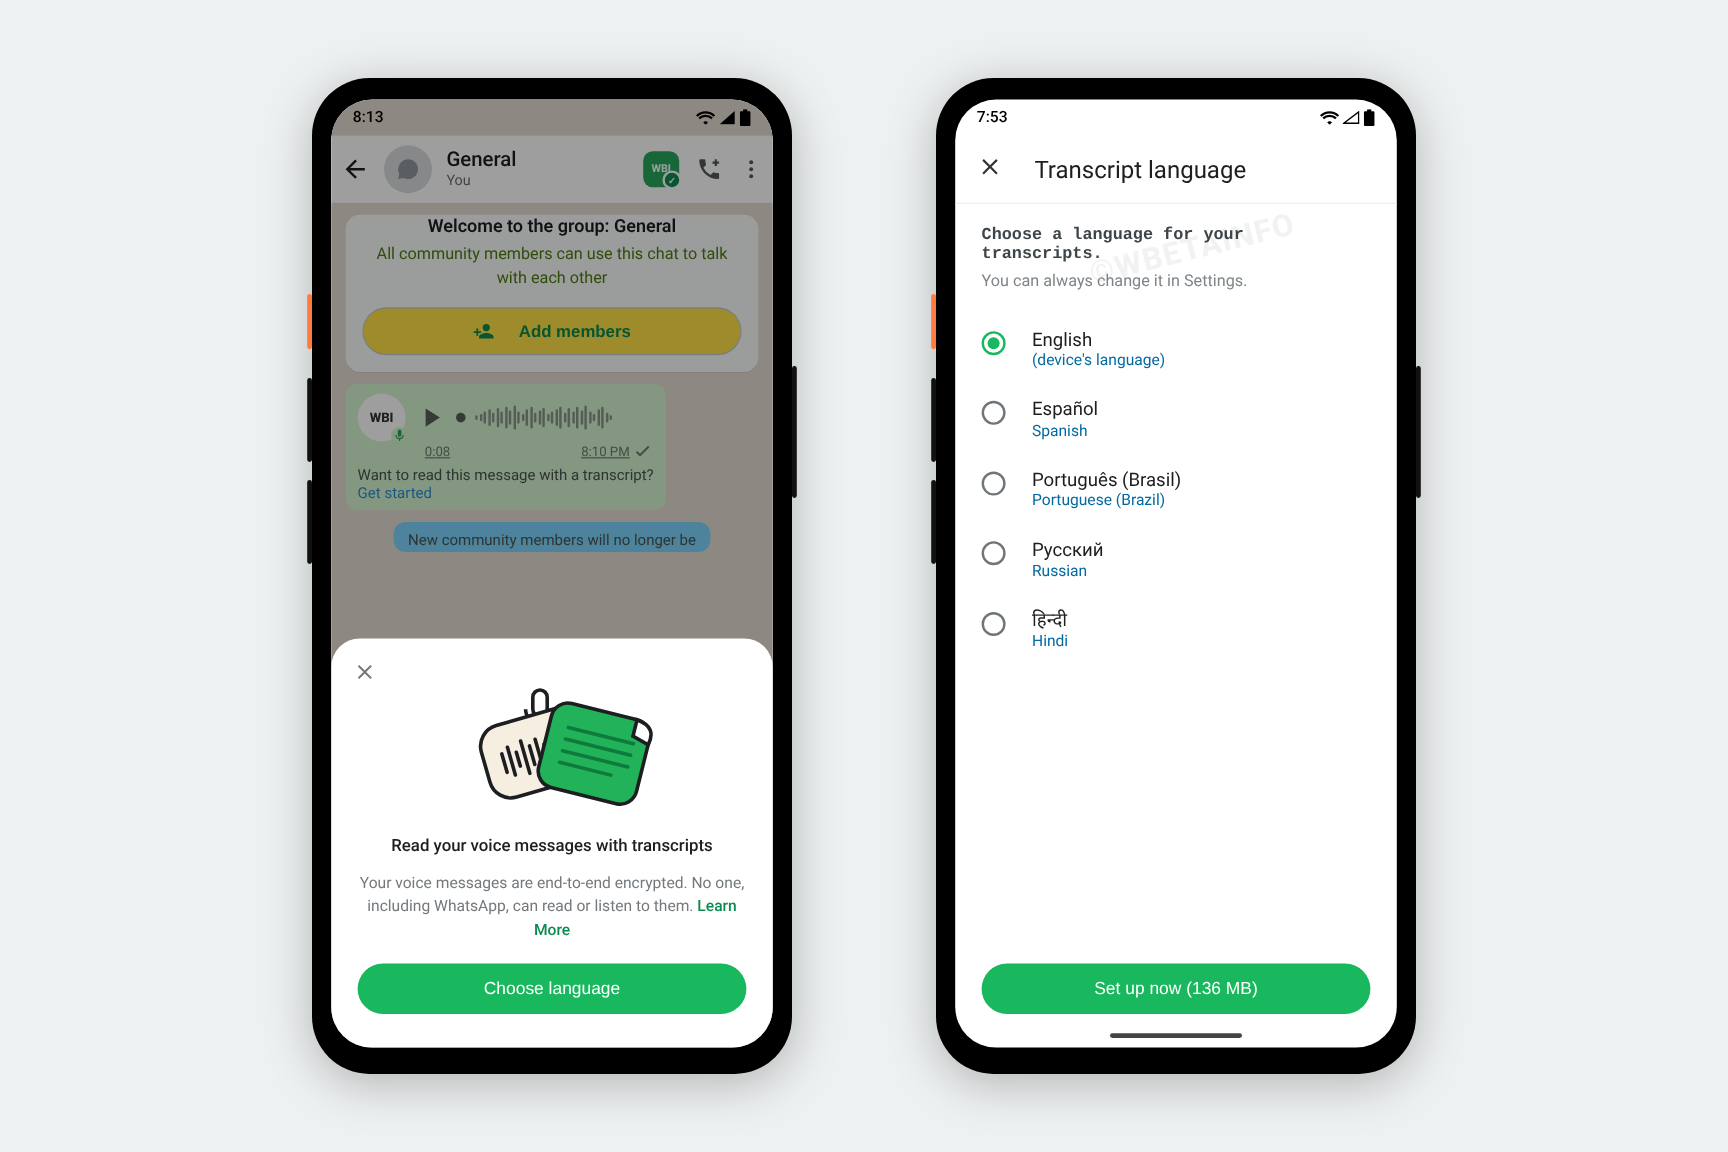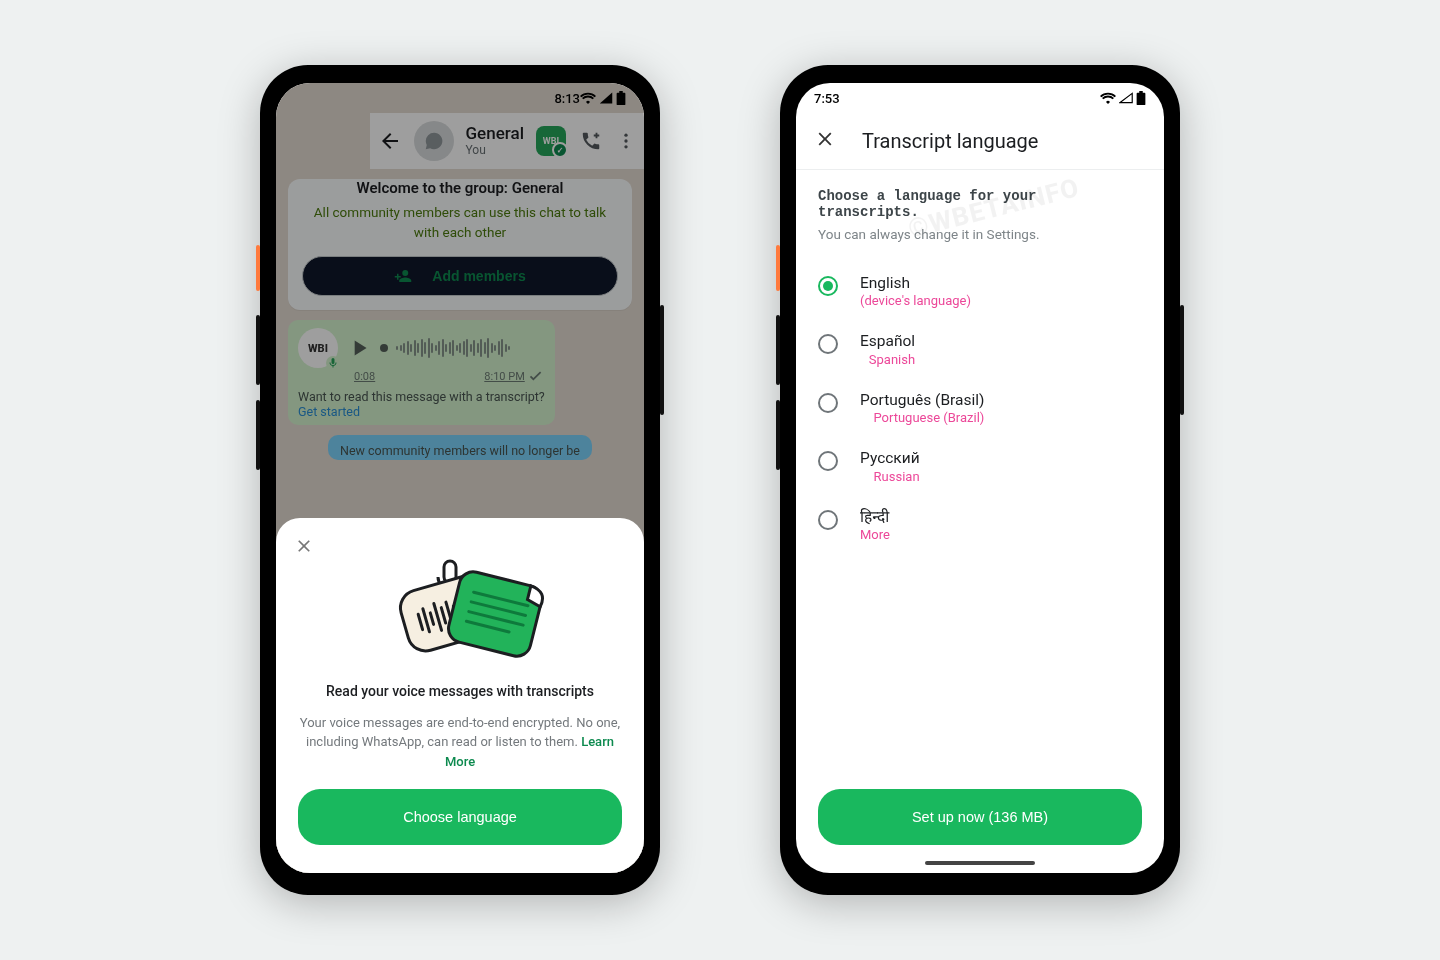--- a/index.html
+++ b/index.html
@@ -27,36 +27,36 @@
   .screen{background:#fff;width:100%;height:100%;border-radius:34px;overflow:hidden;position:relative;display:flex;flex-direction:column;}
 
   
   .statusbar{height:30px;display:flex;align-items:center;justify-content:space-between;padding:0 18px;font-size:13px;font-weight:500;color:#000;}
   .statusbar .icons{display:flex;gap:3px;align-items:center;}
   .statusbar svg{display:block;}
 
   
   .scrimbg{position:absolute;inset:0;background:#e4dcd2;}
   .scrim{position:absolute;inset:0;background:rgba(0,0,0,0.38);}
-  .chatlayer{position:absolute;inset:0;display:flex;flex-direction:column;align-items:flex-end;}
+  .chatlayer{position:absolute;inset:0;display:flex;flex-direction:column;}
   .chat-header{background:#fff;display:flex;align-items:center;gap:12px;padding:6px 8px;height:56px;}
   .back-arrow{width:24px;height:24px;}
   .avatar{width:40px;height:40px;border-radius:50%;background:#d9dcdd;display:flex;align-items:center;justify-content:center;color:#90989c;}
   .chat-title{flex:1;line-height:1.15;}
   .chat-title .t1{font-weight:500;font-size:17px;}
   .chat-title .t2{font-size:12px;color:#6a7175;}
   .hdr-ic{display:flex;gap:14px;align-items:center;color:#6a7175;}
   .wabeta{width:30px;height:30px;border-radius:8px;background:#26a65b;color:#fff;font-size:9px;font-weight:700;display:flex;align-items:center;justify-content:center;position:relative;}
   .wabeta::after{content:"✓";position:absolute;right:-2px;bottom:-2px;width:12px;height:12px;border-radius:50%;background:#0d8a4f;color:#fff;font-size:8px;display:flex;align-items:center;justify-content:center;border:2px solid #fff;}
 
   .chat-body{flex:1;padding:10px 12px;display:flex;flex-direction:column;gap:10px;overflow:hidden;}
   .welcome-card{background:#fbfdfe;border-radius:12px;padding:0 14px 14px;text-align:center;box-shadow:0 1px 0 rgba(0,0,0,.05);}
   .welcome-card .wt{font-weight:600;font-size:15px;margin-bottom:6px;}
   .welcome-card .wd{font-size:13.5px;color:#4d7c0f;line-height:1.45;}
-  .addm-btn{margin-top:14px;width:100%;height:40px;border:1px solid #c6ccce;border-radius:20px;background:#0f172a;color:#0d8a4f;font-weight:600;font-size:14px;display:flex;align-items:center;justify-content:center;gap:20px;}
+  .addm-btn{margin-top:14px;width:100%;height:40px;border:1px solid #c6ccce;border-radius:20px;background:#fde047;color:#0d8a4f;font-weight:600;font-size:14px;display:flex;align-items:center;justify-content:center;gap:20px;}
 
   .voice-bubble{align-self:flex-start;max-width:300px;background:#d5f4cf;border-radius:10px;padding:8px 10px 6px;position:relative;}
   .voice-row{display:flex;align-items:center;gap:8px;}
   .wbi-av{width:40px;height:40px;border-radius:50%;background:#fff;display:flex;align-items:center;justify-content:center;font-weight:800;font-size:11px;color:#333;position:relative;}
   .wbi-av .mic{position:absolute;right:-2px;bottom:-2px;color:#27a45a;background:#d5f4cf;border-radius:50%;padding:1px;}
   .play-btn{color:#55605a;}
   .wave{flex:1;height:22px;display:flex;align-items:center;gap:1.5px;}
   .wave i{display:block;width:2px;background:#86958c;border-radius:2px;}
   .voice-meta{display:flex;justify-content:space-between;font-size:11px;color:#6d7c74;padding:2px 2px 0 56px;text-decoration:underline;}
   .voice-meta .rt{display:flex;gap:4px;align-items:center;}
@@ -64,37 +64,37 @@
   .vtrans a{color:#2a8fd6;text-decoration:none;}
   .note-bubble{align-self:center;background:#7dd3fc;border-radius:10px;padding:8px 12px 2px;font-size:12.5px;color:#4a5652;max-width:300px;text-align:center;}
 
   
   .sheet{position:absolute;left:0;right:0;bottom:0;background:#fff;border-radius:24px 24px 0 0;padding:16px 22px 28px;display:flex;flex-direction:column;align-items:center;z-index:5;}
   .sheet .close{position:absolute;top:14px;left:14px;color:#777;padding:4px;cursor:pointer;}
   .sheet .illus{margin:8px 0 14px;}
   .sheet h2{font-size:14px;font-weight:500;text-align:center;margin:2px 0 12px;color:#1c1e21;line-height:1.3;}
   .sheet p{font-size:13px;color:#74797d;text-align:center;margin:0 0 18px;line-height:1.5;}
   .sheet p .lm{color:#0d8a4f;font-weight:500;}
-  .pill-btn{width:100%;height:56px;border:none;border-radius:22px;background:#19b85e;color:#fff;font-size:14.5px;font-weight:500;cursor:pointer;}
+  .pill-btn{width:100%;height:42px;border:none;border-radius:22px;background:#19b85e;color:#fff;font-size:14.5px;font-weight:500;cursor:pointer;}
   .home-ind{position:absolute;bottom:8px;left:50%;transform:translateX(-50%);width:110px;height:4px;background:#444;border-radius:3px;}
 
   
   .r-header{display:flex;align-items:center;gap:22px;height:56px;padding:0 14px;}
   .r-header .x{color:#333;padding:4px;}
   .r-header h1{font-size:20px;font-weight:400;margin:0;}
   .divider{height:1px;background:#eceeef;}
   .r-body{flex:1;padding:18px 22px 0;display:flex;flex-direction:column;}
   .r-body .lead{font-weight:600;font-size:14px;color:#3d4549;margin:0 0 6px;font-family:Liberation Mono, monospace;}
   .r-body .sub{font-size:13.5px;color:#7e8589;margin:0 0 20px;}
   .lang{display:flex;align-items:flex-start;gap:22px;padding:12px 0;cursor:pointer;}
   .radio{width:20px;height:20px;border:2px solid #6f7579;border-radius:50%;margin-top:2px;position:relative;flex-shrink:0;}
   .radio.checked{border-color:#19b85e;}
   .radio.checked::after{content:"";position:absolute;inset:3px;background:#19b85e;border-radius:50%;}
   .lang .lnm{font-size:15.5px;color:#1c1e21;line-height:1.25;}
-  .lang .lsub{font-size:13px;color:#ec4899;text-align:right;}
+  .lang .lsub{font-size:13px;color:#0369a1;}
   .r-footer{padding:0 22px 28px;}
 
   .watermark{position:absolute;font-size:26px;font-weight:800;color:rgba(0,0,0,0.05);transform:rotate(-14deg);pointer-events:none;letter-spacing:1px;}
 </style>
 </head>
 <body>
 
 <div class="stage">
 
   <div class="phone">
@@ -342,21 +342,21 @@
               <span class="radio"></span>
               <span>
                 <div class="lnm">Русский</div>
                 <div class="lsub">Russian</div>
               </span>
             </div>
             <div class="lang">
               <span class="radio"></span>
               <span>
                 <div class="lnm">हिन्दी</div>
-                <div class="lsub">More</div>
+                <div class="lsub">Hindi</div>
               </span>
             </div>
           </div>
       </div>
 
       <div class="r-footer">
         <button class="pill-btn">Set up now (136 MB)</button>
       </div>
 
       <div class="home-ind"></div>

